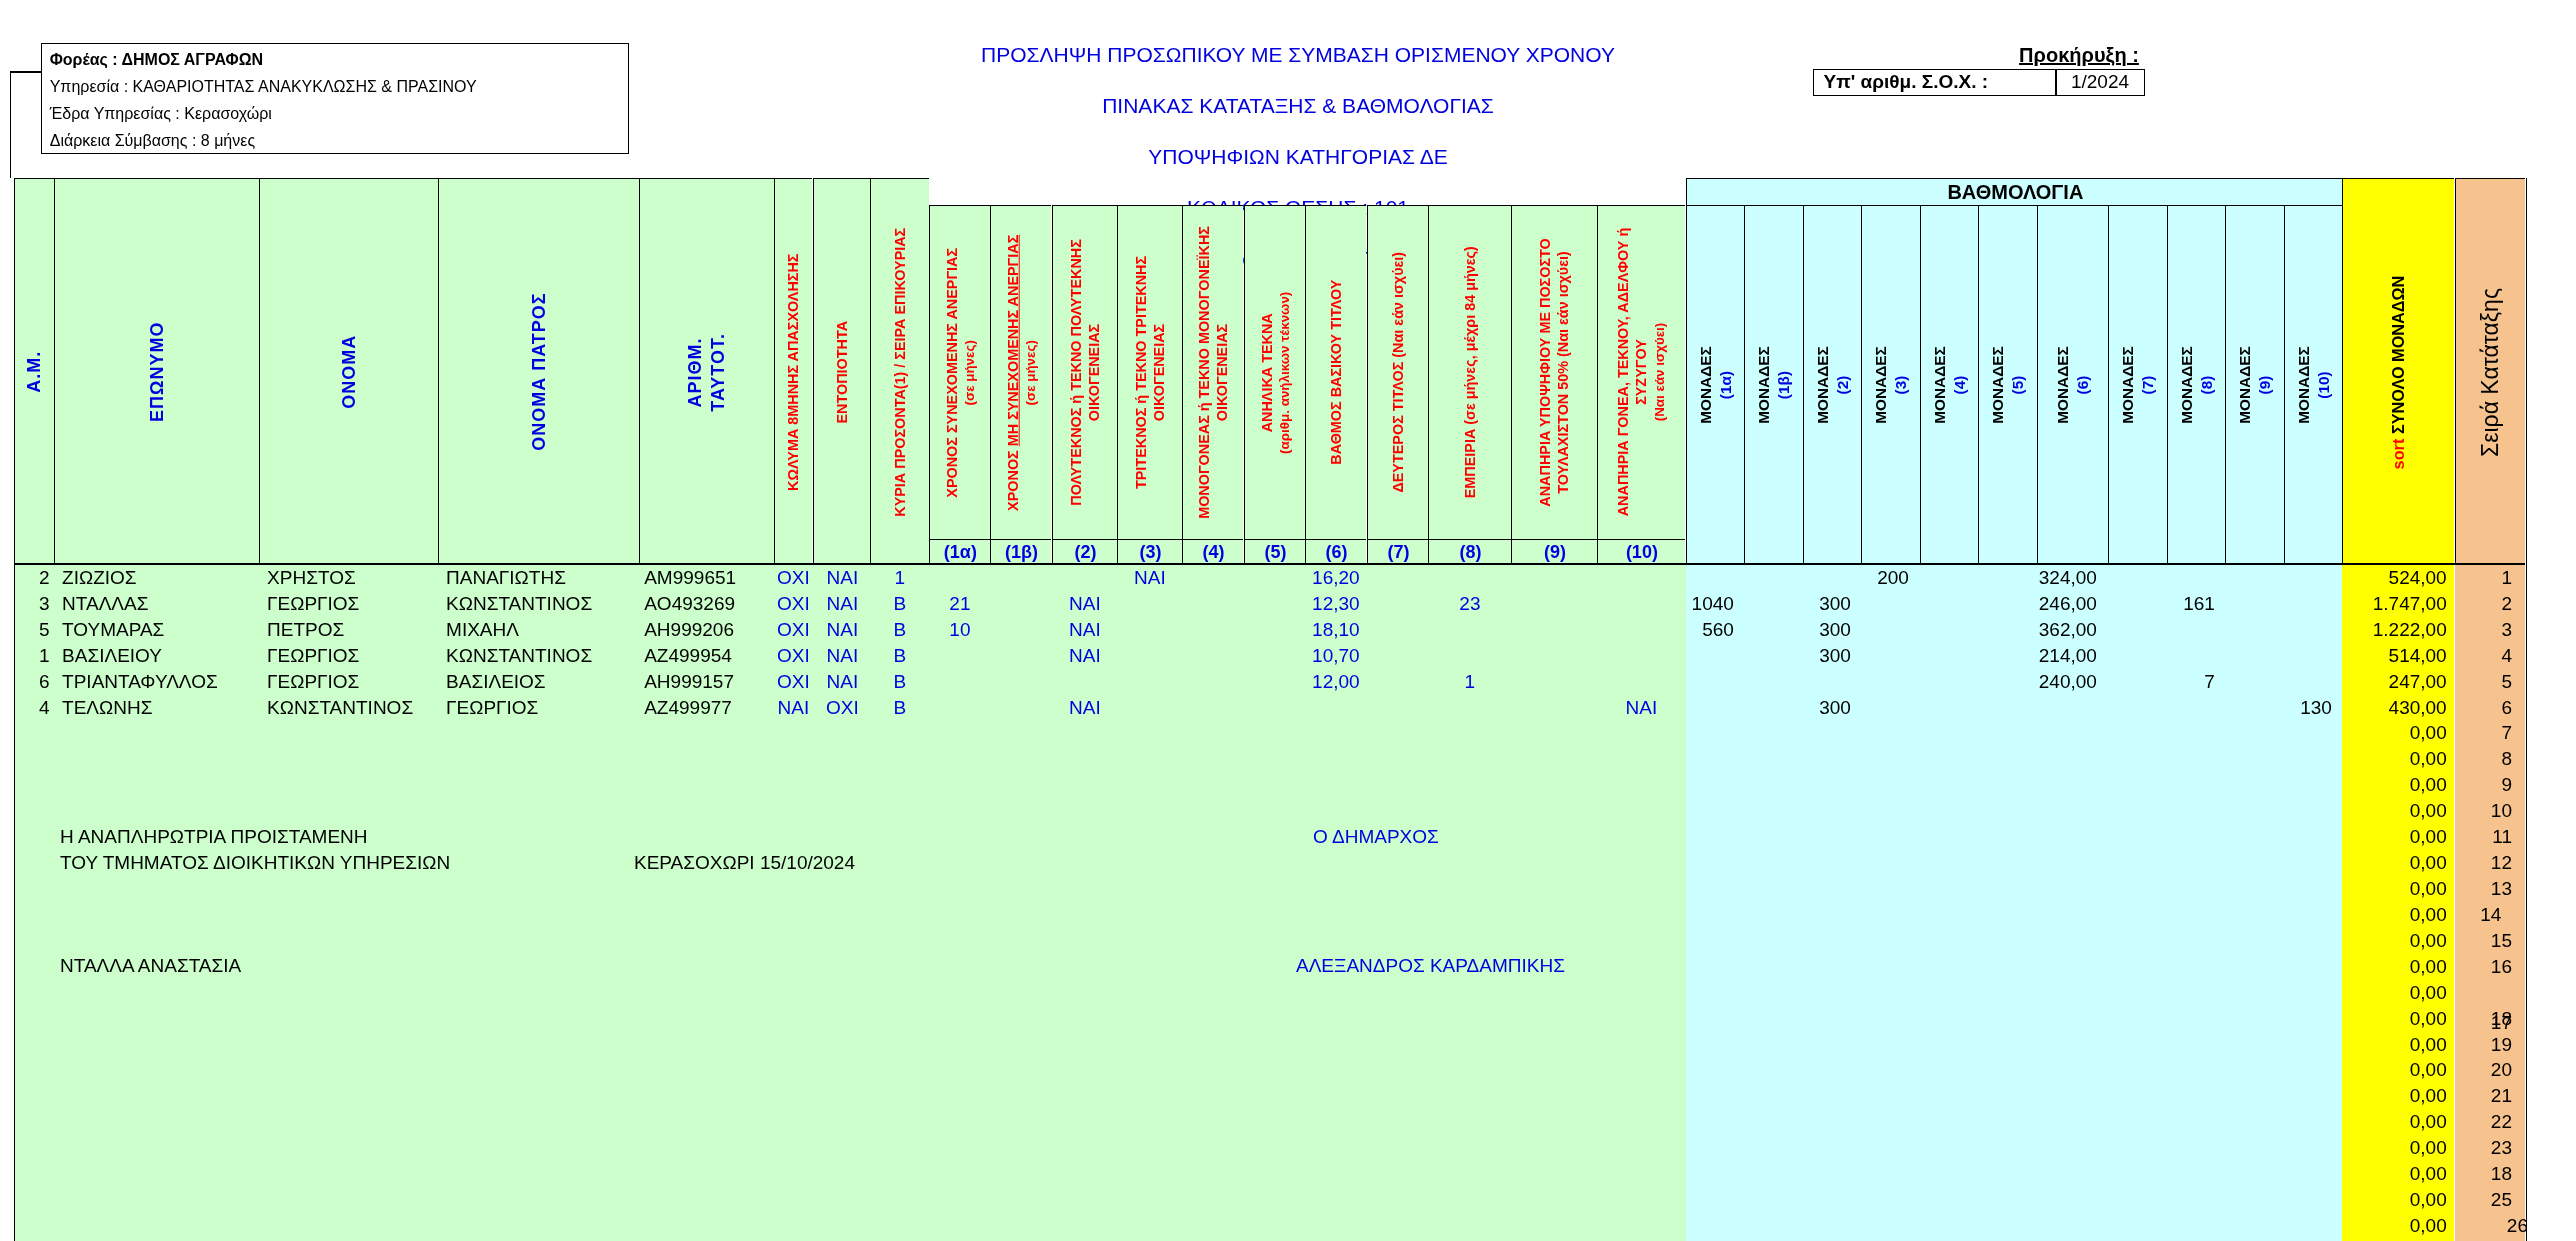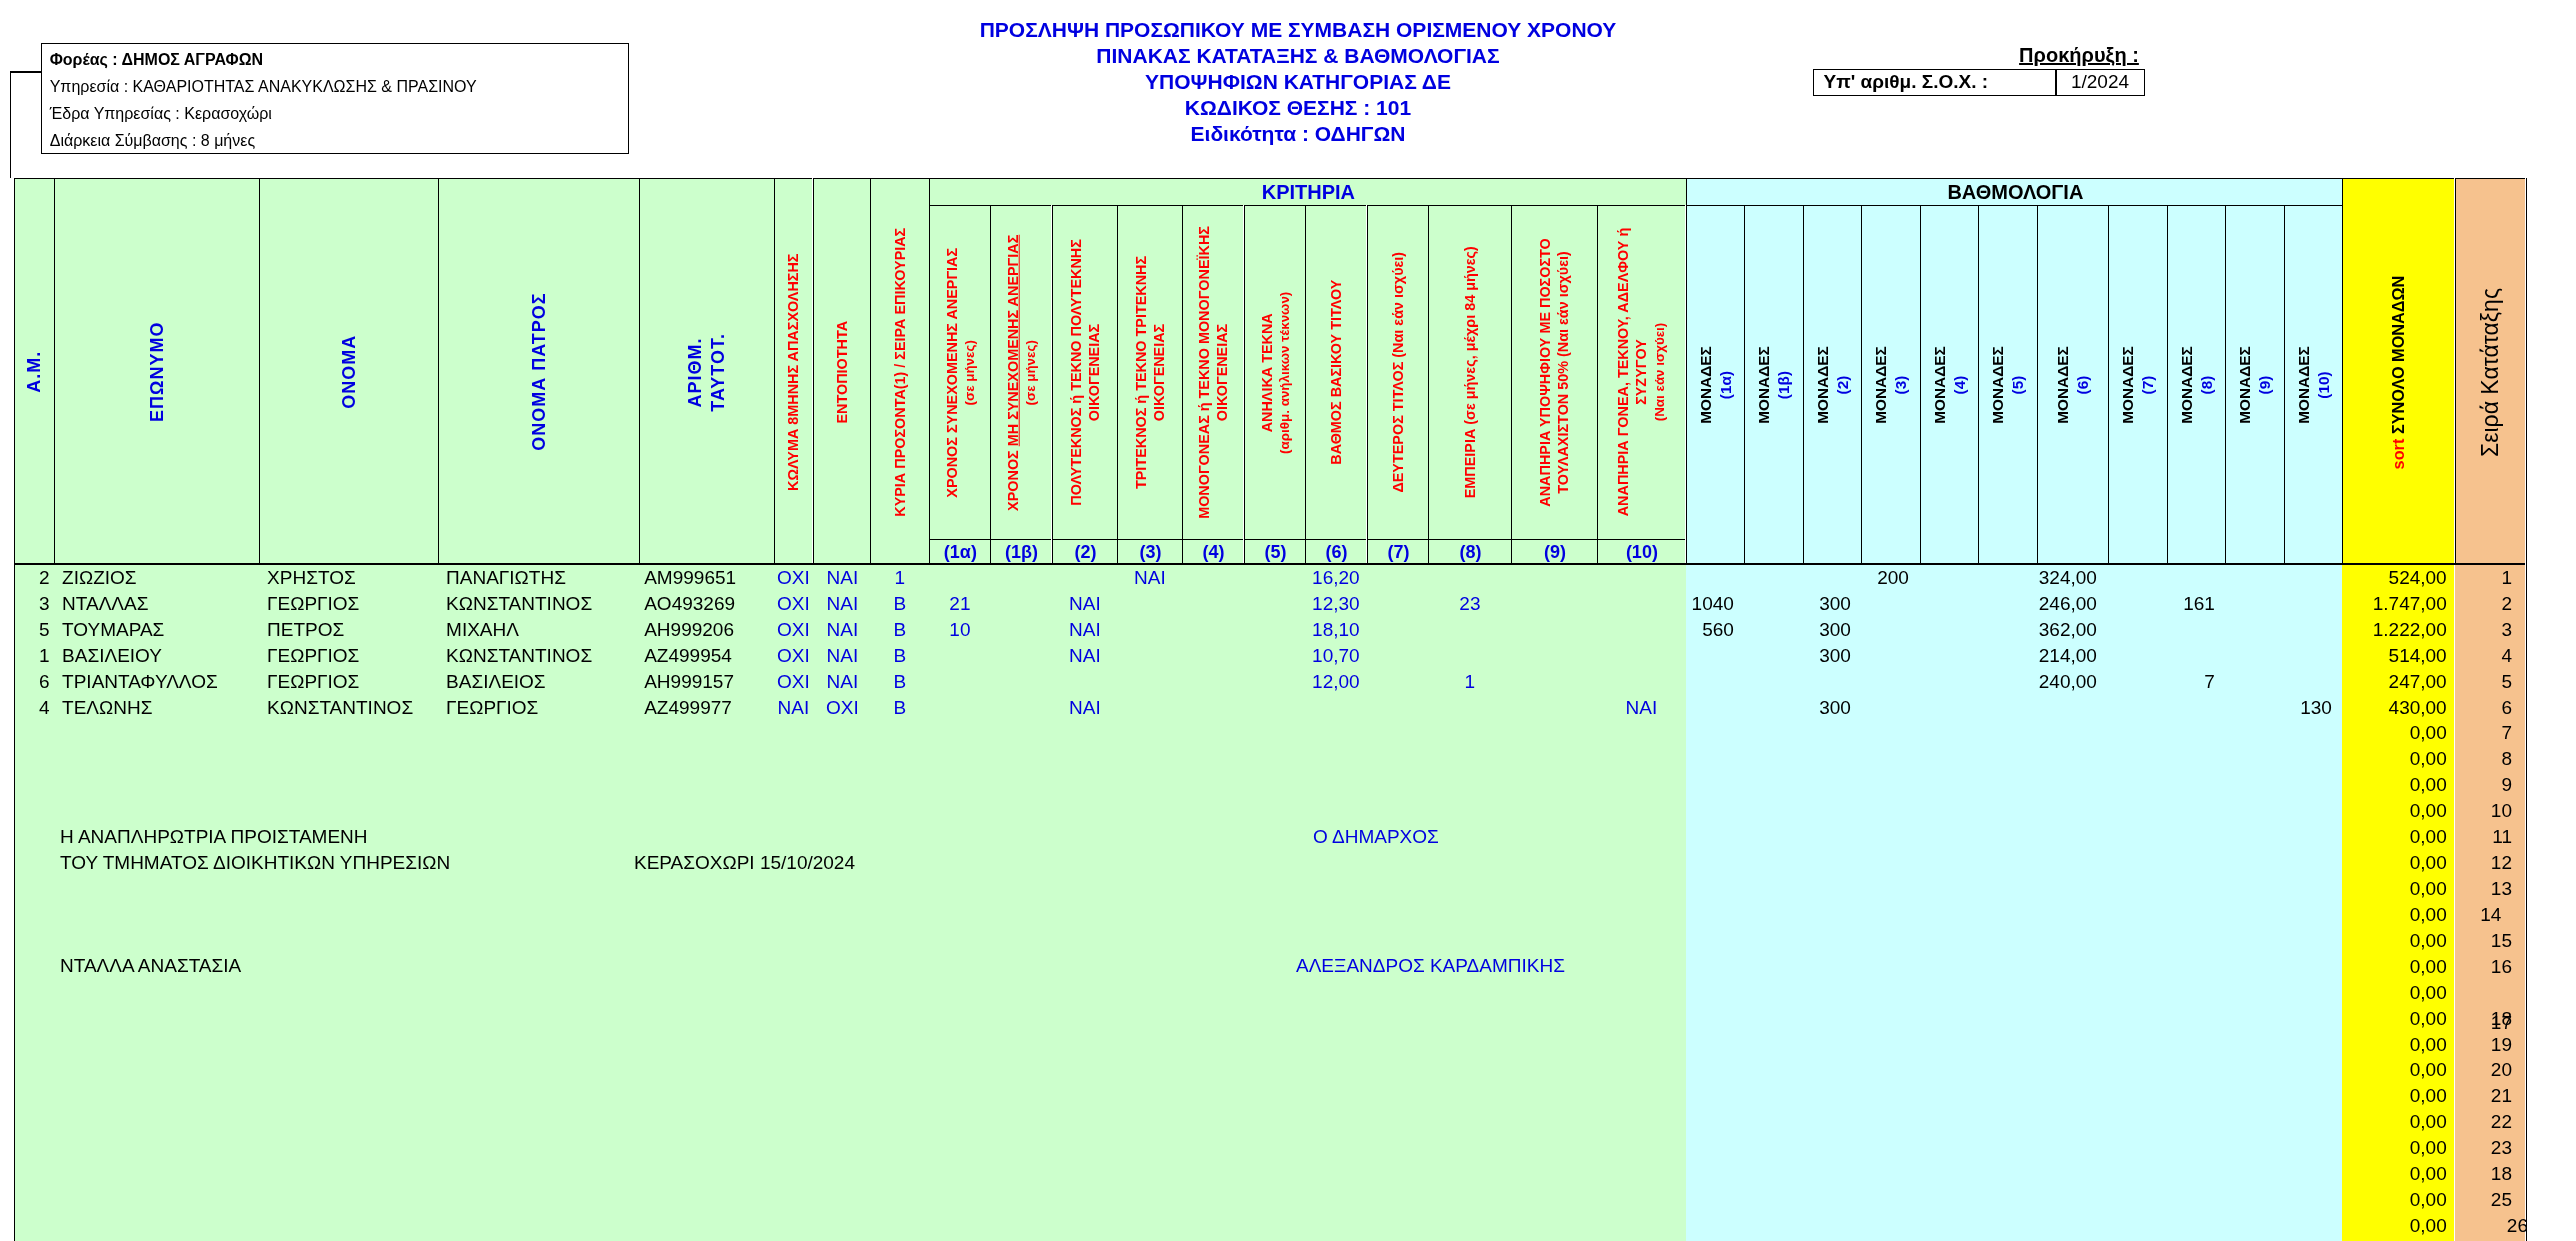--- a/index.html
+++ b/index.html
@@ -5,21 +5,21 @@
   html,body{margin:0;padding:0;background:#888;}
   .page{position:relative;width:2576px;height:1241px;background:#fff;overflow:hidden;
         font-family:"Liberation Sans",sans-serif;color:#000;}
   
   .infobox{position:absolute;left:41px;top:43px;width:588px;height:111px;border:1.9px solid #000;
            box-sizing:border-box;padding:1.9px 0 0 7.7px;background:#fff;}
   .meta-line{font-size:16px;line-height:27px;white-space:nowrap;}
   .meta-line.bold{font-weight:bold;}
   .bracket{position:absolute;background:#000;}
   .titleblock{position:absolute;left:914px;top:17.3px;width:768px;text-align:center;}
-  .title-line{font-size:21px;font-weight:bold;line-height:26px;color:var(--blue);white-space:nowrap;}
+  .title-line{font-size:21px;font-weight:normal;line-height:26px;color:var(--blue);white-space:nowrap;margin-top:25px;}
   .prok-head{position:absolute;left:2002px;top:44px;width:154px;text-align:center;font-size:20px;
              font-weight:bold;text-decoration:underline;white-space:nowrap;}
   .prok-label{position:absolute;left:1813px;top:69px;width:244px;height:27px;border:1.9px solid #000;
               box-sizing:border-box;font-size:19px;font-weight:bold;line-height:23px;padding-left:9.6px;}
   .prok-value{position:absolute;left:2055px;top:69px;width:90px;height:27px;border:1.9px solid #000;
               box-sizing:border-box;font-size:19px;line-height:23px;text-align:center;}
   
   .tbl{position:absolute;left:14.4px;top:178px;width:2513px;height:1064px;box-sizing:border-box;
        border-right:1.9px solid #000;overflow:hidden;}
   .hcell,.grp,.subcode{position:absolute;box-sizing:border-box;border-left:1.9px solid #000;
@@ -115,21 +115,20 @@
       <div class="hcell" style="left: 799px; top: 0px; width: 58px; height: 387px; background: var(--green);">
         <div class="vt hd-red" style="width: 355px;">
           <div class="main">ΕΝΤΟΠΙΟΤΗΤΑ</div>
         </div>
       </div>
       <div class="hcell" style="left: 856px; top: 0px; width: 59px; height: 387px; background: var(--green);">
         <div class="vt hd-red" style="width: 355px;">
           <div class="main">ΚΥΡΙΑ ΠΡΟΣΟΝΤΑ(1) / ΣΕΙΡΑ ΕΠΙΚΟΥΡΙΑΣ</div>
         </div>
       </div>
-      <div class="grp blue" style="left: 915px; top: 0px; width: 757px; height: 27px; background: var(--green);">ΚΡΙΤΗΡΙΑ</div>
       <div class="hcell" style="left: 915px; top: 27px; width: 61px; height: 334px; background: var(--green);">
         <div class="vt hd-red" style="width: 317px;">
           <div class="main">ΧΡΟΝΟΣ ΣΥΝΕΧΟΜΕΝΗΣ ΑΝΕΡΓΙΑΣ</div>
           <div class="sub">(σε μήνες)</div>
         </div>
       </div>
       <div class="subcode" style="left: 915px; top: 361px; width: 61px; height: 26px; background: var(--green);">(1α)</div>
       <div class="hcell" style="left: 976px; top: 27px; width: 61px; height: 334px; background: var(--green);">
         <div class="vt hd-red" style="width: 317px;">
           <div class="main"><span>ΧΡΟΝΟΣ </span><span class="und">ΜΗ ΣΥΝΕΧΟΜΕΝΗΣ ΑΝΕΡΓΙΑΣ</span></div>

